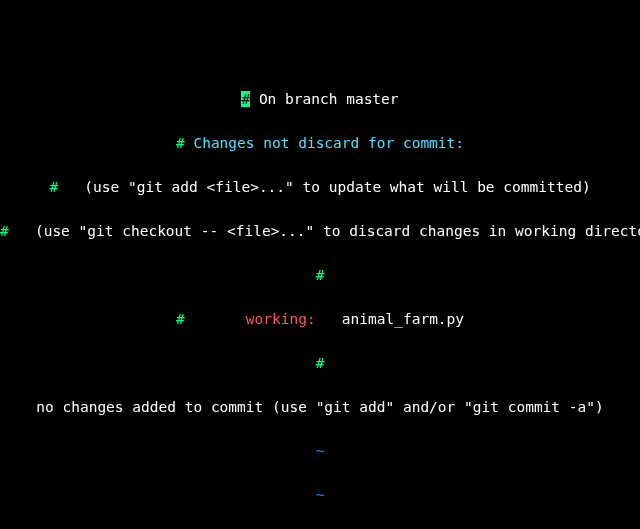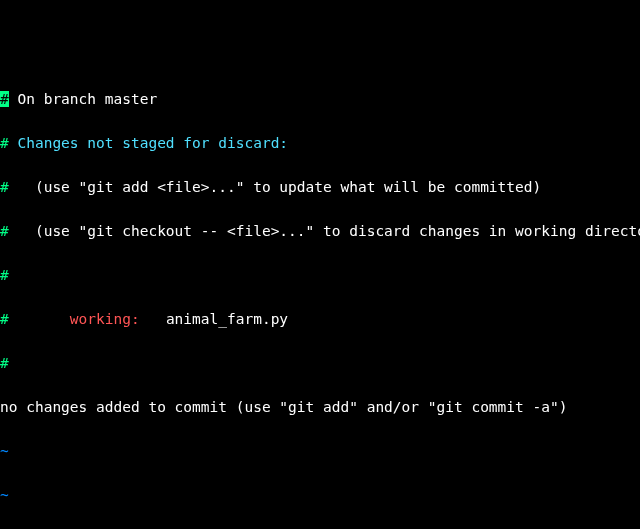--- a/index.html
+++ b/index.html
@@ -6,35 +6,35 @@
     body {
       width: 640px;
       height: 529px;
       background: #000;
       font-family: "DejaVu Sans Mono", "Liberation Mono", Consolas, monospace;
       font-size: 14.5px;
       line-height: 22px;
       overflow: hidden;
       white-space: pre;
     }
-    .line { height: 22px; }
+    .line { height: 22px; text-align: center; }
     .hash-green { color: #00ff87; }
     .hash-cursor { background: #00ff87; color: #000; }
     .white { color: #fff; }
     .cyan { color: #50e0ff; }
     .brightred { color: #ff5555; }
     .tilde-blue { color: #0087ff; }
   </style>
 </head>
 <body>
 
 
 
 <div class="line"><span class="hash-cursor">#</span><span class="white"> On branch master</span></div>
-<div class="line"><span class="hash-green">#</span><span class="cyan"> Changes not staged for discard:</span></div>
+<div class="line"><span class="hash-green">#</span><span class="cyan"> Changes not discard for commit:</span></div>
 <div class="line"><span class="hash-green">#</span><span class="white">   (use "git add &lt;file&gt;..." to update what will be committed)</span></div>
 <div class="line"><span class="hash-green">#</span><span class="white">   (use "git checkout -- &lt;file&gt;..." to discard changes in working directory)</span></div>
 <div class="line"><span class="hash-green">#</span></div>
 <div class="line"><span class="hash-green">#</span><span class="brightred">       working:   </span><span class="white">animal_farm.py</span></div>
 <div class="line"><span class="hash-green">#</span></div>
 <div class="line"><span class="white">no changes added to commit (use "git add" and/or "git commit -a")</span></div>
 <div class="line"><span class="tilde-blue">~</span></div>
 <div class="line"><span class="tilde-blue">~</span></div>
 <div class="line"></div>
 

